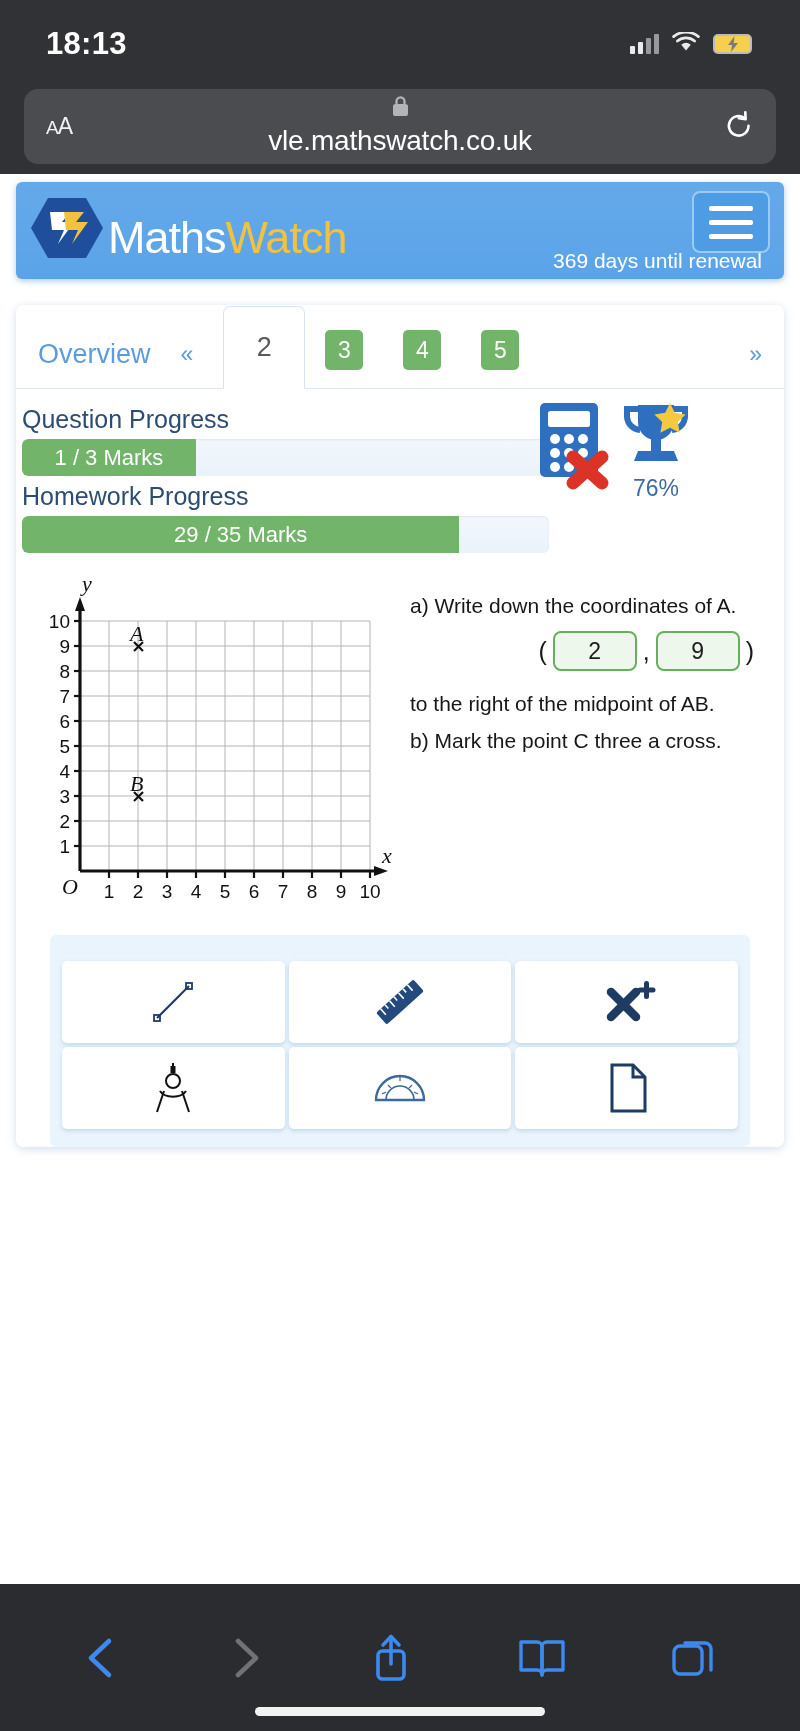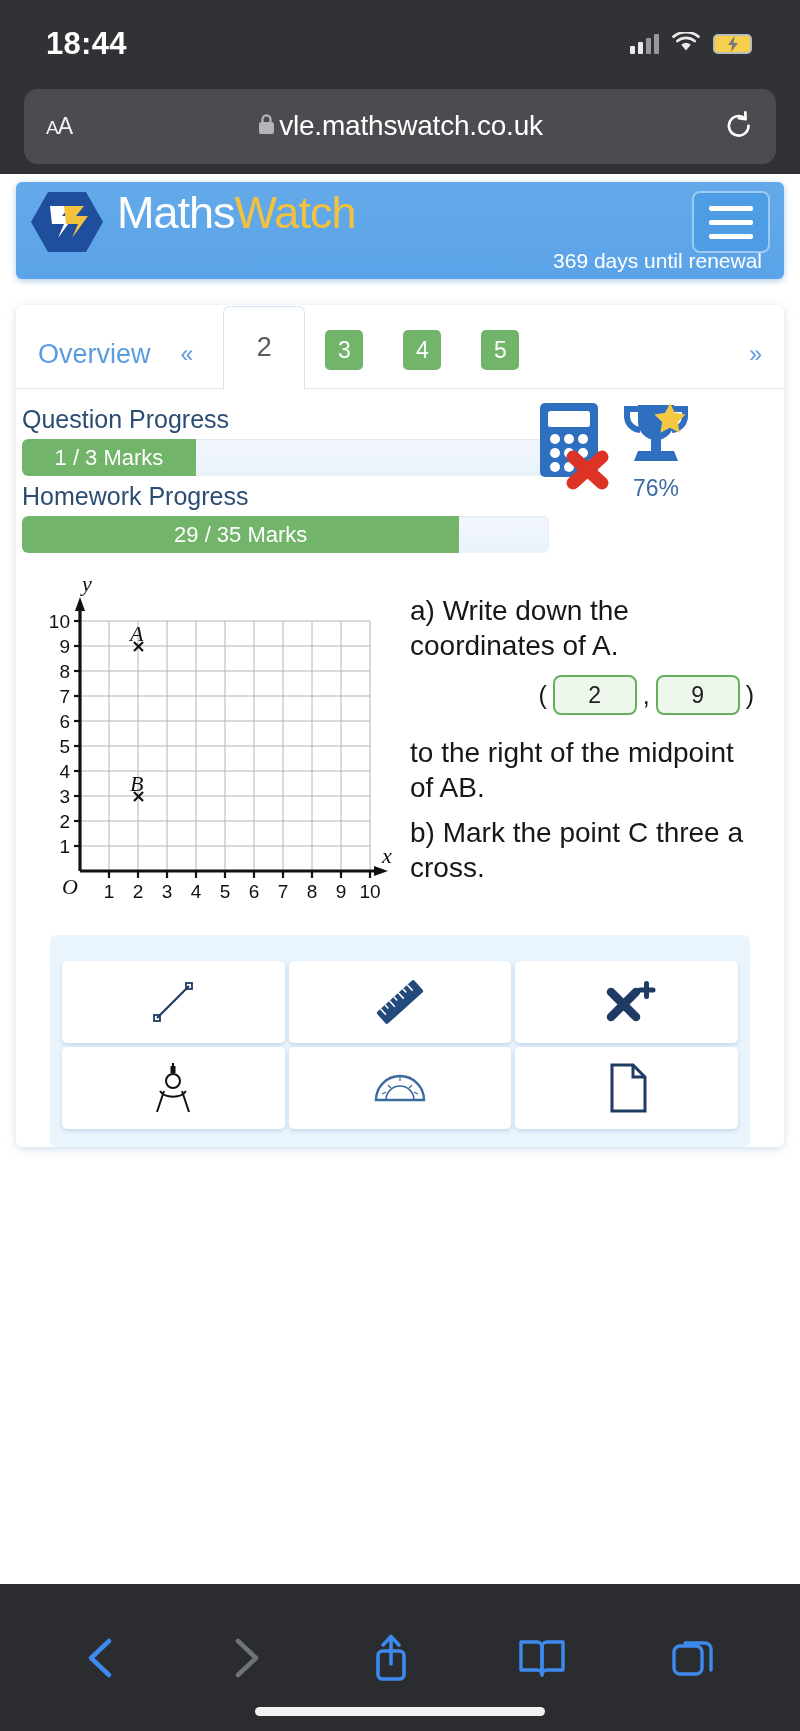--- a/index.html
+++ b/index.html
@@ -42,36 +42,36 @@
     display:flex; align-items:center; padding: 0 24px 10px 24px;
   }
   .url-field {
     flex:1; height:75px; background:#4b4c50; border-radius:14px;
     display:flex; align-items:center; padding: 0 22px; position:relative;
   }
   .aa-btn { color:#f2f2f2; font-size:23px; letter-spacing:-1px; white-space:nowrap;}
   .aa-btn .small{ font-size:19px; }
   .url-center {
     position:absolute; left:0; right:0; display:flex; align-items:center;
-    justify-content:center; gap:3px; pointer-events:none;
+    justify-content:center; gap:3px; pointer-events:none;flex-direction:column;
   }
   .url-text{ color:#fff; font-size:28px; letter-spacing:-.2px; }
   .reload { margin-left:auto; color:#fff; display:flex; }
 
   
   .page { background:#ffffff; height: 1176px; overflow:hidden; position:relative;}
 
   .mw-header {
     margin: 8px 16px 0 16px;
     background: linear-gradient(#64aaea,#5ba3e8);
     border-radius: 6px; height: 97px;
     box-shadow: 0 2px 6px rgba(80,140,200,.45);
     position:relative; padding: 8px 14px 0 14px;
   }
-  .logo-row { display:flex; align-items:flex-start; gap:13px;}
+  .logo-row { display:flex; align-items:flex-end; gap:4px;margin-top:6px;}
   .hex { width:74px; height:64px; position:relative; flex:none;}
   .brand { font-size:45px; font-weight:400; letter-spacing:-1px; line-height:1;}
   .brand .maths{ color:#ffffff;}
   .brand .watch{ color:#f2c23e;}
   .burger {
     position:absolute; right:14px; top:9px;
     width:78px; height:62px; border:2px solid #9ccbf2; border-radius:8px;
     background:#4e9ce4; display:flex; flex-direction:column;
     justify-content:center; align-items:center; gap:9px;
   }
@@ -134,21 +134,21 @@
     position:absolute; right:90px; top:10px;
     display:flex; align-items:flex-start; gap:0;
   }
   .trophy-box{ display:flex; flex-direction:column; align-items:center; }
   .pct{ color:#3d6ca5; font-size:23px; margin-top:2px;}
 
   
   .question-area{ display:flex; padding: 18px 22px 0 22px; }
   .graph-box{ width:360px; flex:none; }
   .qtext{ flex:1; padding-left:12px; padding-top:22px; }
-  .qline{ color:#171717; font-size:28px; line-height:1.25; }
+  .qline{ color:#171717; font-size:21px; line-height:1.25; }
   .ansrow{ display:flex; align-items:center; justify-content:flex-end; gap:6px; margin-top:12px; padding-right:8px;}
   .paren{ font-size:25px; color:#171717;}
   .ansbox{
     width:84px; height:40px; border:2.5px solid #67af5f; border-radius:8px;
     background:#eef7ec; display:flex; align-items:center; justify-content:center;
     font-size:23px; color:#1d1d1d;
   }
   .qspace{ height:20px;}
 
   
@@ -181,21 +181,21 @@
     width:290px; height:9px; background:#f2f2f2; border-radius:5px;
   }
   .sb-icon{ display:flex; align-items:center; justify-content:center; }
 </style>
 </head>
 <body>
 
 <div id="root">
 
   <div class="status-bar">
-    <div class="status-time">18:44</div>
+    <div class="status-time">18:13</div>
     <div class="status-right">
       <div class="sig-bars">
         <i></i>
           <i></i>
           <i></i>
           <i></i>
       </div>
       <div>
         <svg width="28" height="21" viewBox="0 0 28 21">
           <path d="M14 18.5 L9.2 12.8 a7.6 7.6 0 0 1 9.6 0 Z" fill="#e9eaea"></path>

